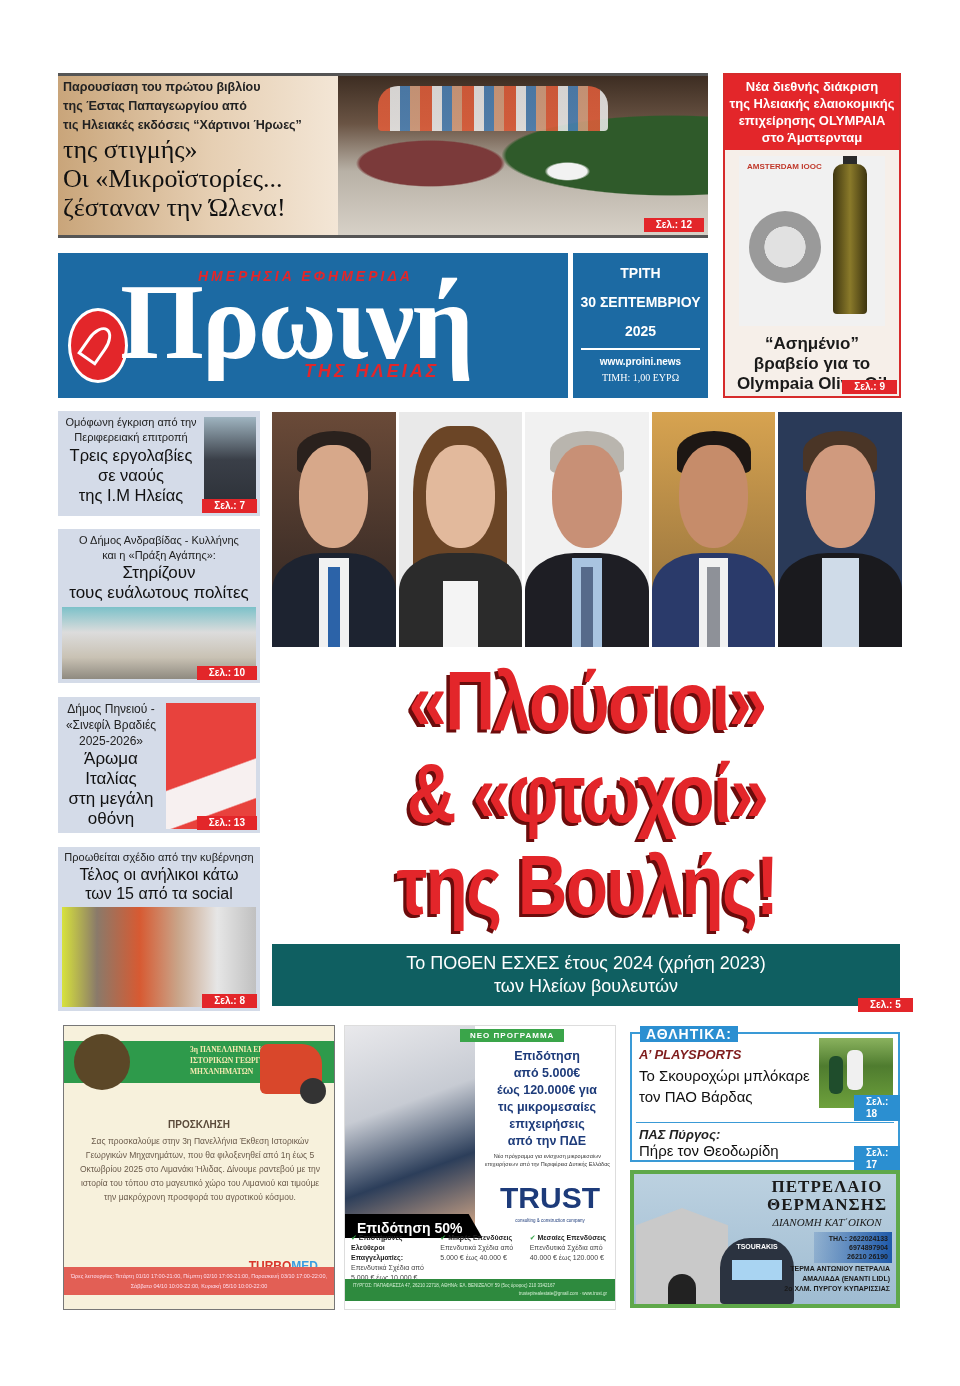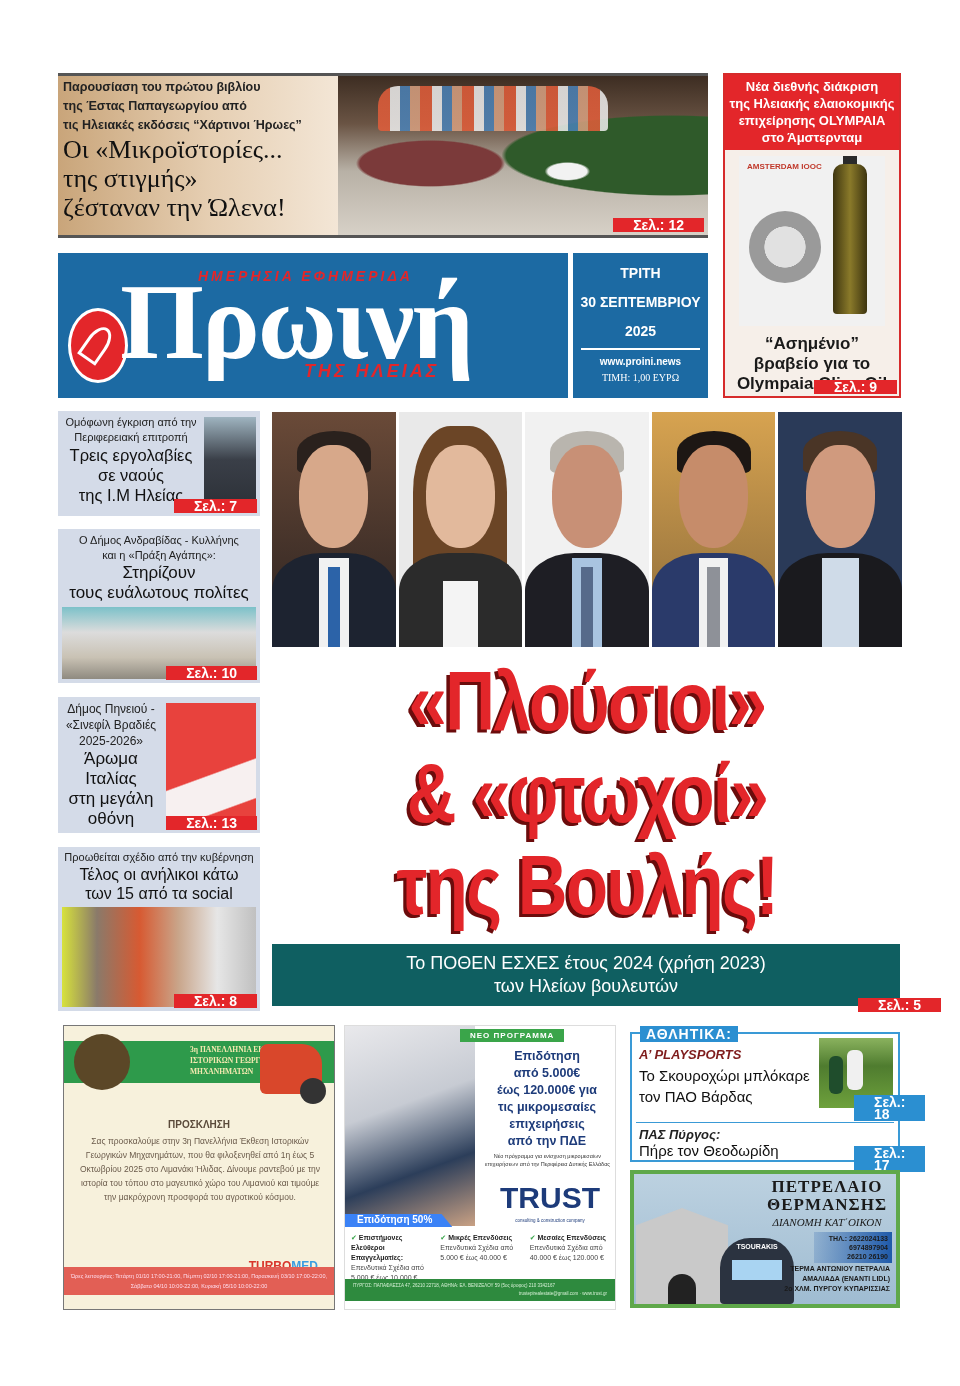--- a/index.html
+++ b/index.html
@@ -1,19 +1,19 @@
 <!DOCTYPE html>
 <html><head>
 <meta charset="utf-8">
 <style>
   * { box-sizing: border-box; margin: 0; padding: 0; }
   html, body { width: 960px; height: 1386px; background: #ffffff; overflow: hidden; }
   body { position: relative; font-family: "Liberation Sans", "DejaVu Sans", sans-serif; color: #1a1a1a; }
   .abs { position: absolute; }
-  .tag { position: absolute; background: #e3262a; color: #fff; font-family: "Liberation Sans Narrow", "Liberation Sans", sans-serif; font-weight: bold; font-size: 14px; padding: 1px 20px; line-height: 12px; }
+  .tag { position: absolute; background: #e3262a; color: #fff; font-family: "Liberation Sans Narrow", "Liberation Sans", sans-serif; font-weight: bold; font-size: 10px; padding: 1px 12px; line-height: 12px; }
   .tag.blue { background: #2b8fd1; }
 
   
   #top-teaser { left: 58px; top: 73px; width: 650px; height: 165px; border-top: 3px solid #555; border-bottom: 3px solid #555; display: flex; }
   #top-teaser .text { width: 280px; height: 100%; background: linear-gradient(90deg, #c9a57a 0%, #e6cfb3 55%, #f3e6d6 100%); padding: 2px 5px; }
   #top-teaser .kicker { font-size: 12.5px; font-weight: bold; color: #222; line-height: 19px; }
   #top-teaser .headline { font-family: "Liberation Serif", "DejaVu Serif", serif; font-size: 26px; line-height: 29px; color: #111; }
   #top-teaser .photo { flex: 1; height: 100%; position: relative; overflow: hidden;
      background:
        radial-gradient(ellipse at 25% 55%, #7b3a3a 0 18%, transparent 19%),
@@ -85,21 +85,21 @@
   #ad-expo .turbo span { color: #3a9de0; }
   #ad-expo .hours { position: absolute; left: 0; bottom: 14px; width: 100%; height: 28px; background: #e25f55; color: #fde; font-size: 5.5px; line-height: 10px; text-align: center; padding-top: 4px; }
 
   #ad-trust { left: 344px; top: 1025px; width: 272px; height: 285px; border: 1px solid #ddd; background: #fff; overflow: hidden; }
   #ad-trust .hands { position: absolute; left: 0; top: 0; width: 130px; height: 200px; background: linear-gradient(160deg, #e9e9ec 0%, #c7cbd3 40%, #2c3e5a 70%, #c9a184 100%); }
   #ad-trust .prog { position: absolute; left: 115px; top: 3px; background: #3aa54a; color: #fff; font-size: 8px; font-weight: bold; padding: 2px 10px; letter-spacing: 1px; }
   #ad-trust .offer { position: absolute; left: 132px; top: 22px; width: 140px; text-align: center; font-size: 12.5px; line-height: 17px; font-weight: bold; color: #1d3b7a; }
   #ad-trust .sub { position: absolute; left: 140px; top: 126px; width: 125px; text-align: center; font-size: 5.5px; line-height: 8px; color: #333; }
   #ad-trust .trust { position: absolute; left: 150px; top: 155px; width: 110px; text-align: center; font-size: 30px; font-weight: bold; color: #1d3b7a; font-family: "Liberation Sans Narrow", "Liberation Sans", sans-serif; }
   #ad-trust .trust-sub { position: absolute; left: 150px; top: 192px; width: 110px; text-align: center; font-size: 4.5px; color: #1d3b7a; }
-  #ad-trust .pct { position: absolute; left: 0; top: 188px; background: #3b82f6; color: #fff; font-size: 10px; font-weight: bold; padding: 0 20px 2px 12px; clip-path: polygon(0 0, 90% 0, 100% 100%, 0 100%); }
+  #ad-trust .pct { position: absolute; left: 0; top: 188px; background: #000000; color: #fff; font-size: 14px; font-weight: bold; padding: 6px 20px 2px 12px; clip-path: polygon(0 0, 90% 0, 100% 100%, 0 100%); }
   #ad-trust .cols { position: absolute; left: 6px; top: 207px; width: 262px; display: flex; gap: 6px; }
   #ad-trust .col { flex: 1; font-size: 7px; line-height: 10px; color: #444; }
   #ad-trust .col b { color: #222; }
   #ad-trust .col .chk { color: #3aa54a; }
   #ad-trust .footer { position: absolute; left: 0; bottom: 8px; width: 100%; height: 22px; background: #2e8a3e; color: #d6f0d6; font-size: 4.5px; line-height: 8px; padding: 3px 8px; }
 
   
   #sports { left: 630px; top: 1032px; width: 270px; height: 130px; border: 2px solid #3a9ad6; background: #fff; }
   #sports .label { position: absolute; left: 8px; top: -8px; background: #2b8fd1; color: #fff; font-weight: bold; font-size: 14px; padding: 0 6px; line-height: 16px; letter-spacing: 1px; }
   #sports .k1 { position: absolute; left: 7px; top: 13px; font-size: 13px; font-weight: bold; font-style: italic; color: #7f1d1d; }
@@ -127,22 +127,22 @@
 <body>
 
 <div id="top-teaser" class="abs">
   <div class="text">
     <div class="kicker">
       <div>Παρουσίαση του πρώτου βιβλίου</div>
       <div>της Έστας Παπαγεωργίου από</div>
       <div>τις Ηλειακές εκδόσεις “Χάρτινοι Ήρωες”</div>
     </div>
     <div class="headline">
+      <div>της στιγμής»</div>
       <div>Οι «Μικροϊστορίες...</div>
-      <div>της στιγμής»</div>
       <div>ζέσταναν την Ώλενα!</div>
     </div>
   </div>
   <div class="photo">
     <div class="crowd"></div>
     <span class="tag" style="right:4px;bottom:3px;">Σελ.: 12</span>
   </div>
 </div>
 
 <div id="award-box" class="abs">

